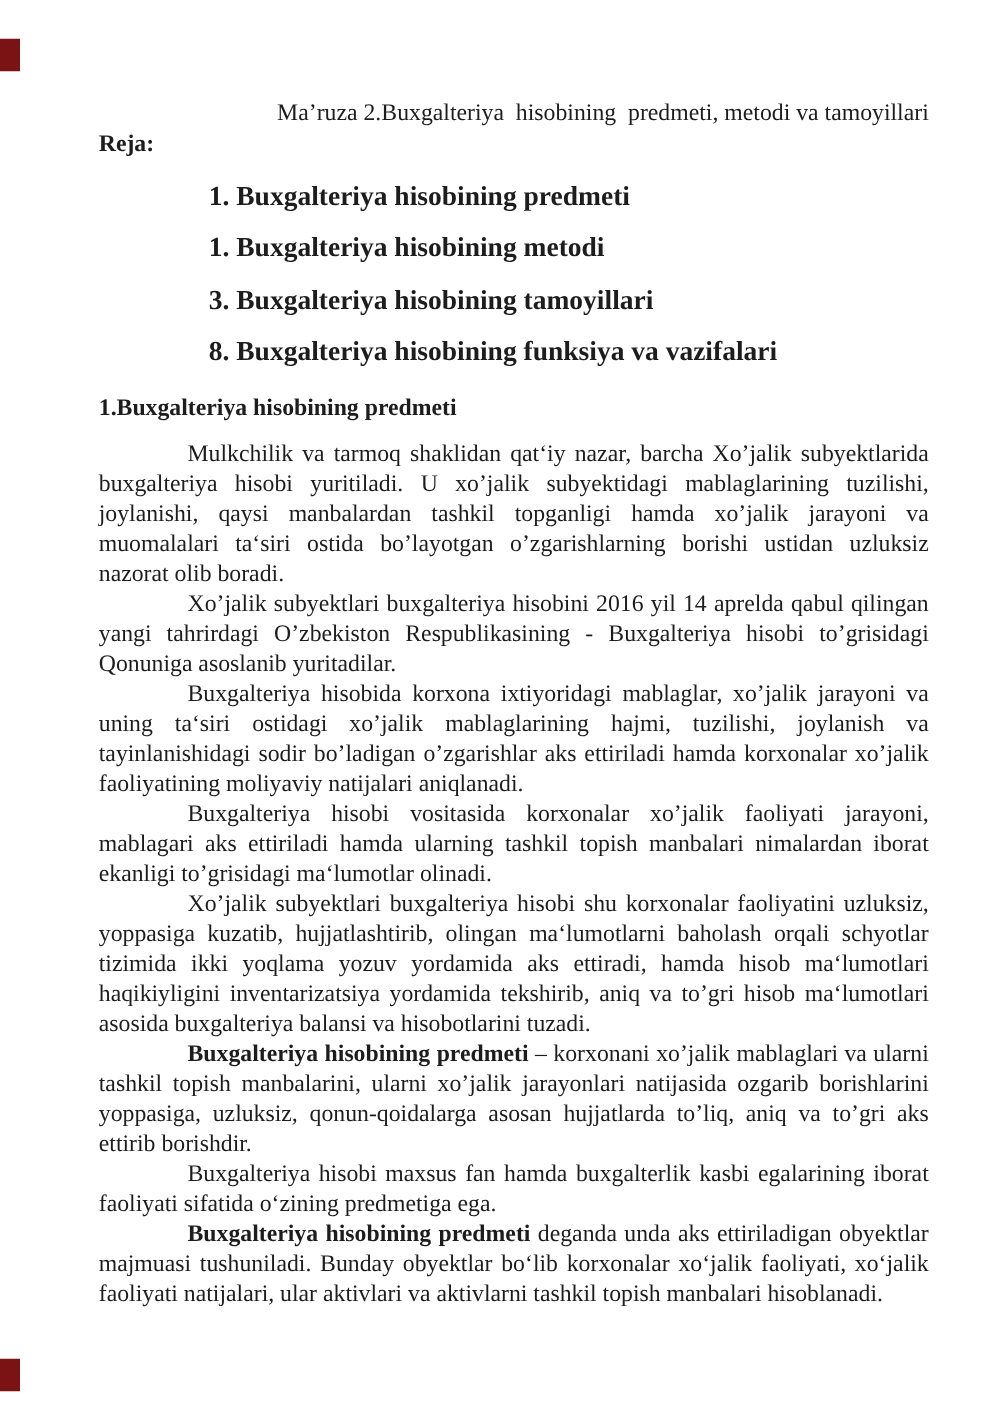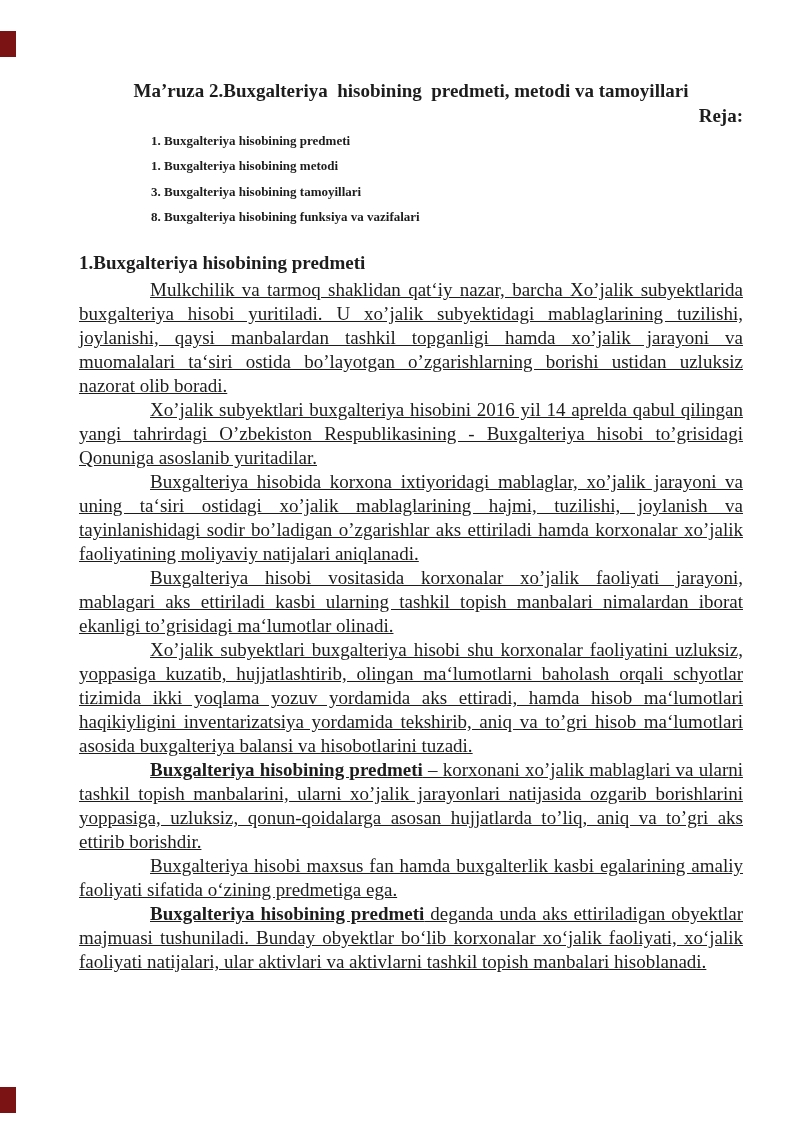--- a/index.html
+++ b/index.html
@@ -24,47 +24,47 @@
   .content {
     position: absolute;
     left: 79px;
     top: 78px;
     width: 664px;
   }
   .doc-title {
     margin: 0;
     font-size: 19px;
     line-height: 25px;
-    font-weight: bold;
-    text-align: center;
+    font-weight: normal;
+    text-align: right;
     white-space: pre-wrap;
   }
   .plan-label {
     margin: 0;
     font-size: 19px;
     line-height: 25px;
     font-weight: bold;
-    text-align: right;
+    text-align: left;
   }
   .plan-list { padding-left: 72px; }
   .plan-item {
-    margin: 0;
-    font-size: 13px;
+    margin: 16px;
+    font-size: 22px;
     line-height: 25.3px;
     font-weight: bold;
     white-space: pre-wrap;
   }
   .section-heading {
     margin: 21px 0 0 0;
     font-size: 19px;
     line-height: 25px;
     font-weight: bold;
     text-align: left;
   }
-  .body-text { margin-top: 3px; text-decoration: underline; }
+  .body-text { margin-top: 13px; }
   .para {
     margin: 0;
     font-size: 19px;
     line-height: 24px;
     text-align: justify;
     text-indent: 71px;
   }
   .para b { font-weight: bold; }
 </style>
 </head>
@@ -84,20 +84,20 @@
       <p class="plan-item">3. Buxgalteriya hisobining tamoyillari</p>
       <p class="plan-item">8. Buxgalteriya hisobining funksiya va vazifalari</p>
     </div>
 
     <p class="section-heading">1.Buxgalteriya hisobining predmeti</p>
 
     <div class="body-text">
       <p class="para"><b></b><span>Mulkchilik va tarmoq shaklidan qat‘iy nazar, barcha Xo’jalik subyektlarida buxgalteriya hisobi yuritiladi. U xo’jalik subyektidagi mablaglarining tuzilishi, joylanishi, qaysi manbalardan tashkil topganligi hamda xo’jalik jarayoni va muomalalari ta‘siri ostida bo’layotgan o’zgarishlarning borishi ustidan uzluksiz nazorat olib boradi.</span></p>
       <p class="para"><b></b><span>Xo’jalik subyektlari buxgalteriya hisobini 2016 yil 14 aprelda qabul qilingan yangi tahrirdagi O’zbekiston Respublikasining - Buxgalteriya hisobi to’grisidagi Qonuniga asoslanib yuritadilar.</span></p>
       <p class="para"><b></b><span>Buxgalteriya hisobida korxona ixtiyoridagi mablaglar, xo’jalik jarayoni va uning ta‘siri ostidagi xo’jalik mablaglarining hajmi, tuzilishi, joylanish va tayinlanishidagi sodir bo’ladigan o’zgarishlar aks ettiriladi hamda korxonalar xo’jalik faoliyatining moliyaviy natijalari aniqlanadi.</span></p>
-      <p class="para"><b></b><span>Buxgalteriya hisobi vositasida korxonalar xo’jalik faoliyati jarayoni, mablagari aks ettiriladi kasbi ularning tashkil topish manbalari nimalardan iborat ekanligi to’grisidagi ma‘lumotlar olinadi.</span></p>
+      <p class="para"><b></b><span>Buxgalteriya hisobi vositasida korxonalar xo’jalik faoliyati jarayoni, mablagari aks ettiriladi hamda ularning tashkil topish manbalari nimalardan iborat ekanligi to’grisidagi ma‘lumotlar olinadi.</span></p>
       <p class="para"><b></b><span>Xo’jalik subyektlari buxgalteriya hisobi shu korxonalar faoliyatini uzluksiz, yoppasiga kuzatib, hujjatlashtirib, olingan ma‘lumotlarni baholash orqali schyotlar tizimida ikki yoqlama yozuv yordamida aks ettiradi, hamda hisob ma‘lumotlari haqikiyligini inventarizatsiya yordamida tekshirib, aniq va to’gri hisob ma‘lumotlari asosida buxgalteriya balansi va hisobotlarini tuzadi.</span></p>
       <p class="para"><b>Buxgalteriya hisobining predmeti</b><span> – korxonani xo’jalik mablaglari va ularni tashkil topish manbalarini, ularni xo’jalik jarayonlari natijasida ozgarib borishlarini yoppasiga, uzluksiz, qonun-qoidalarga asosan hujjatlarda to’liq, aniq va to’gri aks ettirib borishdir.</span></p>
-      <p class="para"><b></b><span>Buxgalteriya hisobi maxsus fan hamda buxgalterlik kasbi egalarining amaliy faoliyati sifatida o‘zining predmetiga ega.</span></p>
+      <p class="para"><b></b><span>Buxgalteriya hisobi maxsus fan hamda buxgalterlik kasbi egalarining iborat faoliyati sifatida o‘zining predmetiga ega.</span></p>
       <p class="para"><b>Buxgalteriya hisobining predmeti</b><span> deganda unda aks ettiriladigan obyektlar majmuasi tushuniladi. Bunday obyektlar bo‘lib korxonalar xo‘jalik faoliyati, xo‘jalik faoliyati natijalari, ular aktivlari va aktivlarni tashkil topish manbalari hisoblanadi.</span></p>
     </div>
   </div>
 </div>
 
 </body></html>

